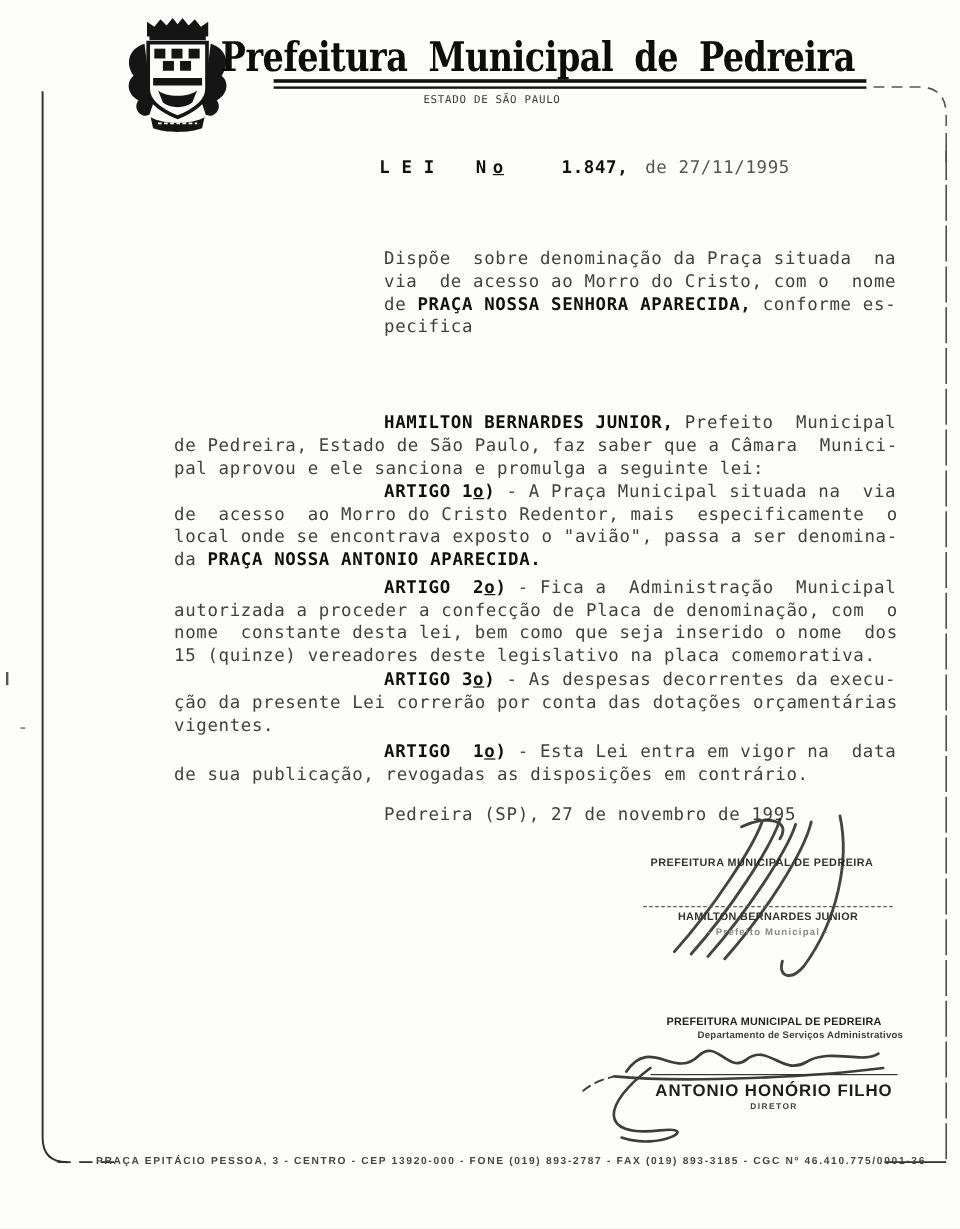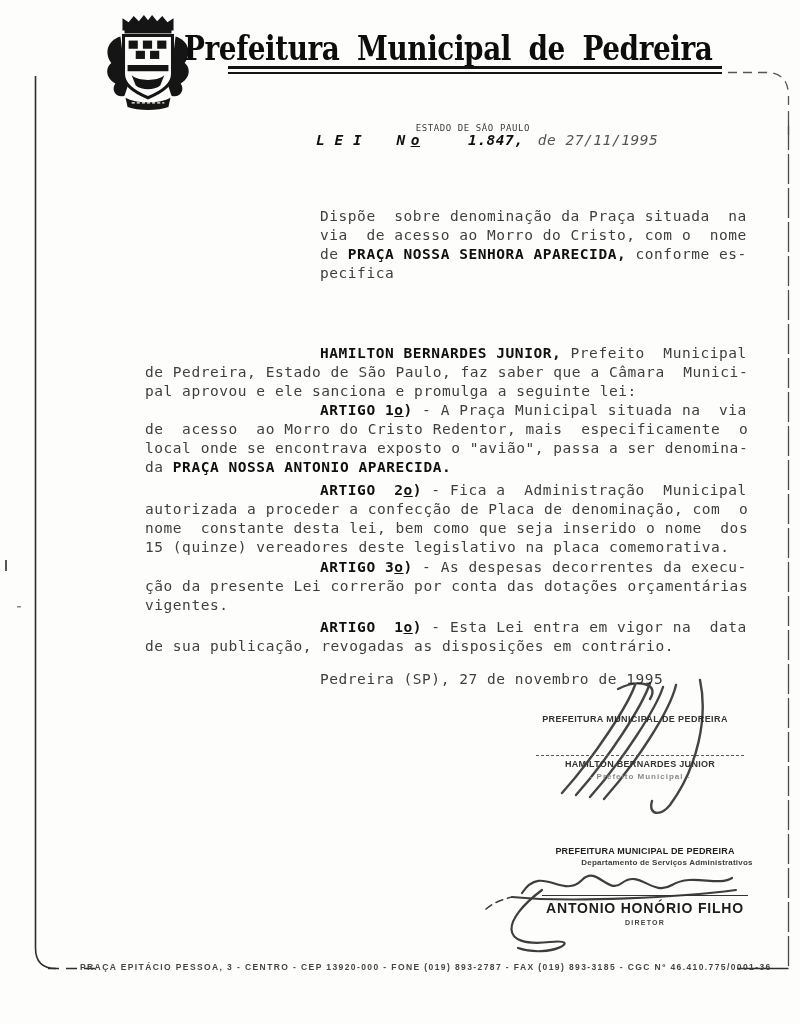--- a/index.html
+++ b/index.html
@@ -16,32 +16,32 @@
     font-family:"DejaVu Serif", serif; font-weight:bold;
     font-size:34px; color:#0d0d0d; white-space:nowrap;
     word-spacing:10px; letter-spacing:-0.5px;
     transform:scaleX(0.82); transform-origin:left top;
   }
   .title-rule {
     position:absolute; left:228px; top:66px; width:494px; height:8px;
     border-top:3.5px solid #141414; border-bottom:2px solid #141414;
   }
   .subtitle {
-    position:absolute; left:290px; top:79px; width:240px; text-align:right;
-    font-size:9px; letter-spacing:0.6px; color:#3a3a3a;margin-top:44px;
+    position:absolute; left:290px; top:79px; width:240px; text-align:center;
+    font-size:9px; letter-spacing:0.6px; color:#3a3a3a;
   }
   
   .tw {
     position:absolute; color:#3f3f3f; font-size:14.5px; line-height:19px;
     letter-spacing:0.55px; white-space:pre-wrap;
   }
   .tw b, .tw .bold { color:#101010; font-weight:bold; }
   .para { width:640px; text-indent:175px; }
   .ord { text-decoration:underline; }
-  .law-heading { white-space:normal;font-style:italic; }
+  .law-heading { white-space:normal; }
   .law-heading .lei { margin-right:34px; color:#101010; }
   .law-heading .no { margin-right:48px; color:#101010; }
   .law-heading .no .ord2 { text-decoration:underline; margin-left:5px; }
   .law-heading .num { margin-right:14px; color:#101010; }
   .law-heading .date { color:#555; }
   
   .sig-small {
     position:absolute; text-align:center;
     font-family:"Liberation Sans", sans-serif; font-weight:bold;
   }

